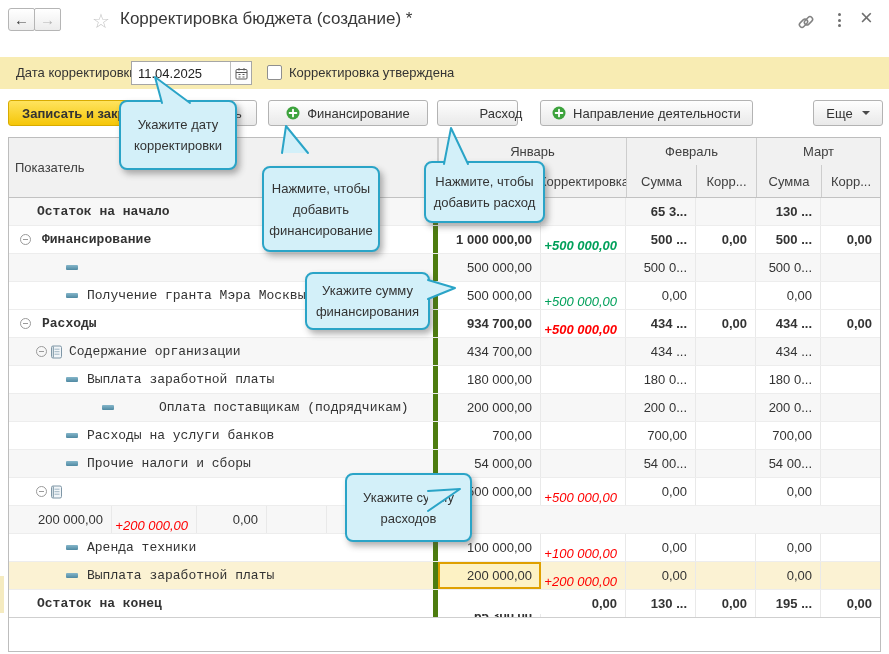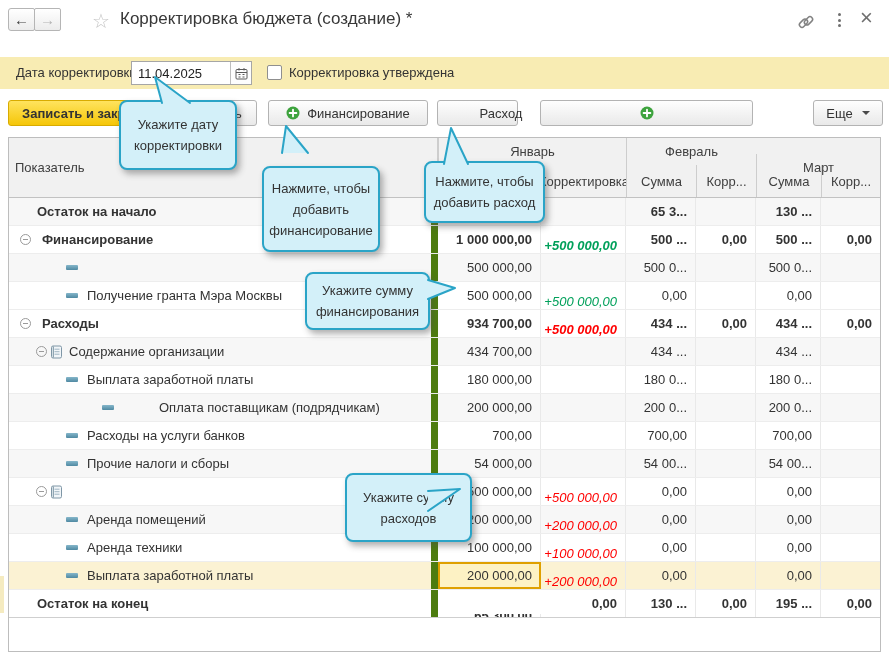--- a/index.html
+++ b/index.html
@@ -41,21 +41,21 @@
     border:1px solid #bdbdbd;background:#fff;z-index:1;overflow:hidden;}
   .ghead{position:relative;height:59px;background:#f1f1f1;border-bottom:1px solid #c2c2c2;}
   .hcell{position:absolute;box-sizing:border-box;display:flex;align-items:center;justify-content:center;
     font-size:13px;color:#3f3f3f;border-left:1px solid #cdcdcd;overflow:hidden;}
   .hname{justify-content:flex-start;padding-left:6px;border-left:none;border-right:1px solid #cdcdcd;}
   .trow{display:flex;height:28px;box-sizing:border-box;border-bottom:1px solid #ededed;background:#fff;}
   .trow.striped{background:#f7f7f7;}
   .trow.selected{background:#fbf2d3;}
   .cell{box-sizing:border-box;display:flex;align-items:center;font-size:13px;color:#333;
     border-right:1px solid #e9e9e9;overflow:hidden;white-space:nowrap;}
-  .cell.name{border-right:7px solid #4d7c0f;}
+  .cell.name{border-right:5px solid #4d7c0f;font-family:Liberation Mono, monospace;}
   .cell.num{justify-content:flex-end;padding-right:8px;}
   .cell.last{border-right:none;}
   .bold{font-weight:bold;}
   .corr{font-style:italic;align-items:flex-end;}
   .selcell{outline:2px solid #dfa000;outline-offset:-2px;background:#fdf2c4;}
   .sp{display:inline-block;height:1px;flex:none;}
   .exp{flex:none;width:11px;height:11px;border:1px solid #9a9a9a;border-radius:50%;position:relative;box-sizing:border-box;}
   .exp::after{content:"";position:absolute;left:2px;right:2px;top:4px;height:1px;background:#9a9a9a;}
   .dash{flex:none;width:12px;height:5px;border-radius:1px;background:linear-gradient(#85b6ca,#4f89a2);}
   .rowmarker{left:0;top:576px;width:4px;height:37px;background:#f5ebc0;}
@@ -131,37 +131,38 @@
         <circle cx="7" cy="7" r="6.5" fill="#3da33d"></circle>
         <path d="M7 3.6v6.8M3.6 7h6.8" stroke="#fff" stroke-width="1.8" stroke-linecap="round"></path>
       </svg>
     <span>Расход</span>
   </div>
   <div class="btn" style="left:540px;width:213px;">
     <svg width="14" height="14" viewBox="0 0 14 14">
         <circle cx="7" cy="7" r="6.5" fill="#3da33d"></circle>
         <path d="M7 3.6v6.8M3.6 7h6.8" stroke="#fff" stroke-width="1.8" stroke-linecap="round"></path>
       </svg>
+    <span>Направление деятельности</span>
   </div>
   <div class="btn" style="left:813px;width:70px;">
     <span>Еще</span>
     <span class="caret"></span>
   </div>
 </div>
 
 <div class="grid">
   <div class="ghead" id="ghead">
       <div class="hcell hname" style="left: 0px; top: 0px; width: 429px; height: 59px;">Показатель</div>
       <div class="hcell " style="left: 429px; top: 0px; width: 188px; height: 27px;">Январь</div>
       <div class="hcell " style="left: 429px; top: 27px; width: 103px; height: 32px;">Сумма</div>
       <div class="hcell " style="left: 532px; top: 27px; width: 85px; height: 32px;">Корректировка</div>
       <div class="hcell " style="left: 617px; top: 0px; width: 130px; height: 27px;">Февраль</div>
       <div class="hcell " style="left: 617px; top: 27px; width: 70px; height: 32px;">Сумма</div>
       <div class="hcell " style="left: 687px; top: 27px; width: 60px; height: 32px;">Корр...</div>
-      <div class="hcell " style="left: 747px; top: 16px; width: 124px; height: 27px;">Март</div>
+      <div class="hcell " style="left: 747px; top: 0px; width: 124px; height: 27px;">Март</div>
       <div class="hcell " style="left: 747px; top: 27px; width: 65px; height: 32px;">Сумма</div>
       <div class="hcell " style="left: 812px; top: 27px; width: 59px; height: 32px;">Корр...</div>
     </div>
   <div id="gbody">
       <div class="trow striped">
         <div class="cell name bold" style="width: 429px;">
           <span class="sp" style="width: 28px;"></span>
           <span>Остаток на начало</span>
         </div>
         <div class="cell num bold" style="width: 103px;">
@@ -439,25 +440,20 @@
           <span></span>
         </div>
         <div class="cell num" style="width: 65px;">
           <span>0,00</span>
         </div>
         <div class="cell num last" style="width: 59px;">
           <span></span>
         </div>
       </div>
       <div class="trow striped">
-        <div class="cell name" style="width: 429px;">
-          <span class="sp" style="width: 57px;"></span>
-          <span class="dash" style="margin-right: 9px;"></span>
-          <span>Аренда помещений</span>
-        </div>
         <div class="cell num" style="width: 103px;">
           <span>200 000,00</span>
         </div>
         <div class="cell num corr" style="width: 85px; color: rgb(255, 0, 0);">
           <span>+200 000,00</span>
         </div>
         <div class="cell num" style="width: 70px;">
           <span>0,00</span>
         </div>
         <div class="cell num" style="width: 60px;">

